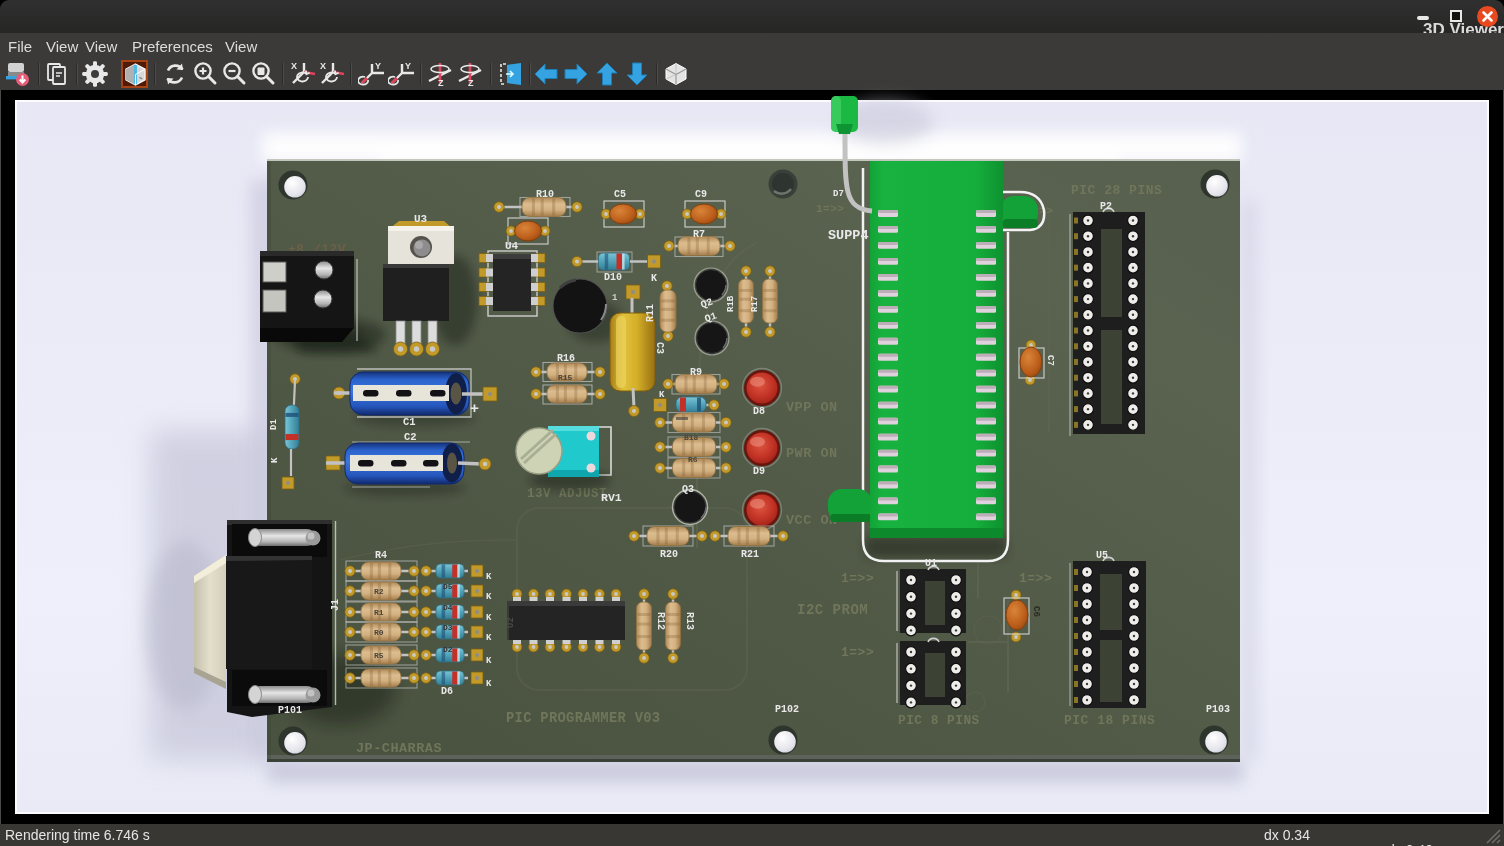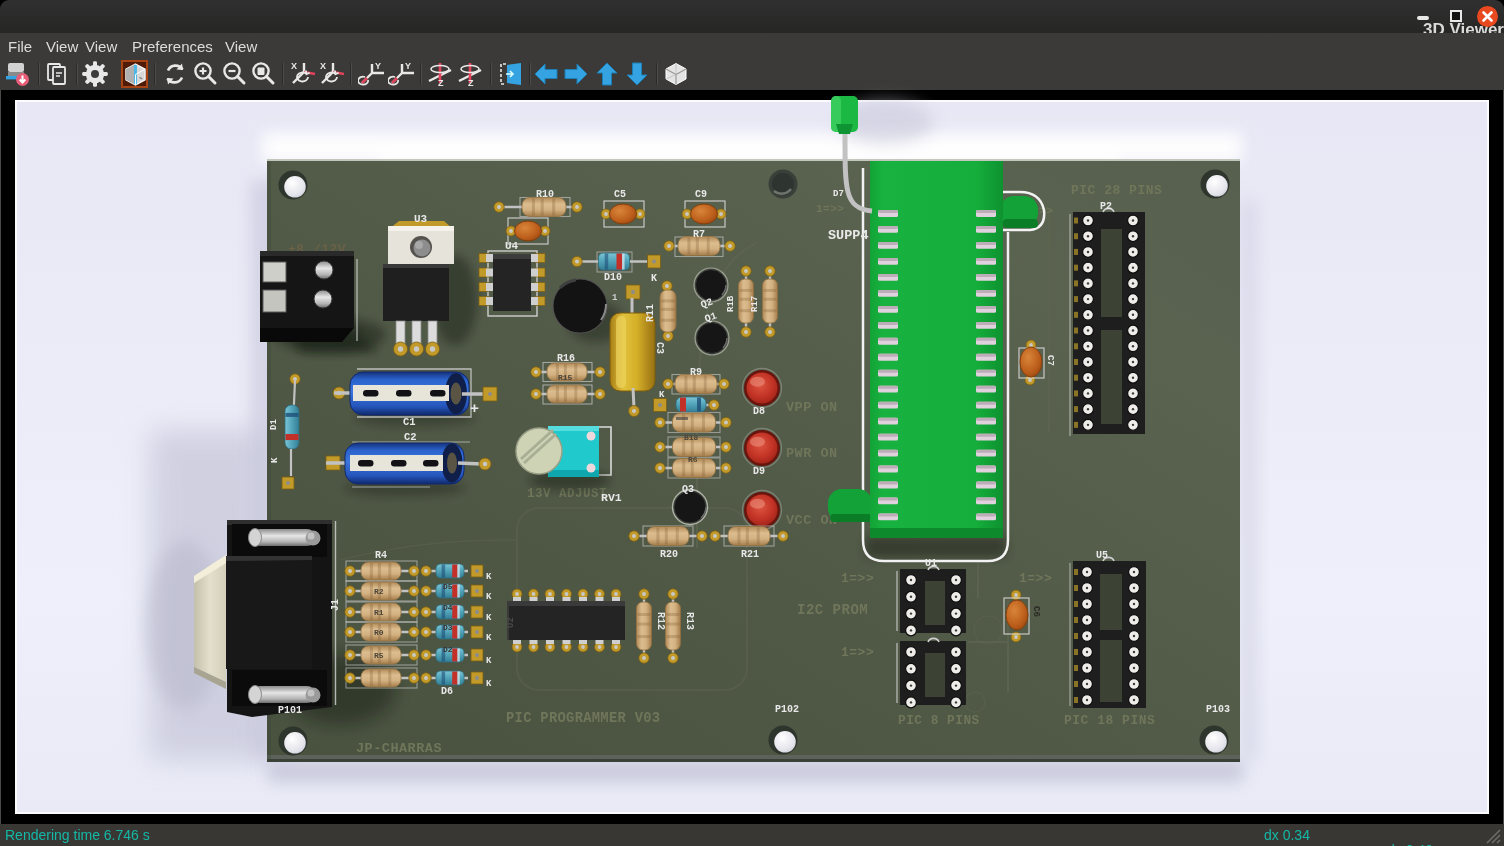--- a/index.html
+++ b/index.html
@@ -5,21 +5,21 @@
 body{font-family:"Liberation Sans",sans-serif;position:relative}
 .titlebar{position:absolute;left:0;top:0;width:1504px;height:33px;background:linear-gradient(#303030,#262625);border-radius:9px 9px 0 0}
 .title{position:absolute;left:0;top:20px;width:100%;text-align:right;font-size:17px;font-weight:bold;color:#dadada}
 .menubar{position:absolute;left:0;top:33px;width:1504px;height:26px;background:#3b3a38;border-bottom:1px solid #fdba74}
 .menu{position:absolute;top:5px;font-size:15px;color:#dcdcdc}
 .toolbar{position:absolute;left:0;top:59px;width:1504px;height:31px;background:#3b3a38}
 .frame{position:absolute;left:0;top:90px;width:1504px;height:734px;background:#000;border-left:1px solid #4a4a48;border-right:1px solid #4a4a48;box-sizing:border-box}
 .canvas{position:absolute;left:15px;top:100px;width:1474px;height:714px;background:
  linear-gradient(180deg,#e7e7f5 0%,#ebebf7 30%,#eeeffa 70%,#e9eaf6 100%);
  border:2px solid #fcfcfe;box-sizing:border-box}
-.statusbar{position:absolute;left:0;top:824px;width:1504px;height:22px;background:#383734;color:#14b8a6;font-size:14px}
+.statusbar{position:absolute;left:0;top:824px;width:1504px;height:22px;background:#383734;color:#e5e5e5;font-size:14px}
 </style></head>
 <body>
 <div class="titlebar">
   <div class="title">3D Viewer</div>
   <div style="position:absolute;left:1417px;top:16px;width:12px;height:4px;background:#e8e8e8;border-radius:2px"></div>
   <div style="position:absolute;left:1450px;top:10px;width:12px;height:12px;border:2.5px solid #e8e8e8;box-sizing:border-box;background:#111"></div>
   <div style="position:absolute;left:1477px;top:6px;width:21px;height:21px;border-radius:50%;background:#e8491f"></div>
   <svg style="position:absolute;left:1481px;top:10px" width="13" height="13" viewBox="0 0 13 13">
       <path d="M2.5 2.5 L10.5 10.5 M10.5 2.5 L2.5 10.5" stroke="#fff" stroke-width="2.6" stroke-linecap="round"></path>
     </svg>

